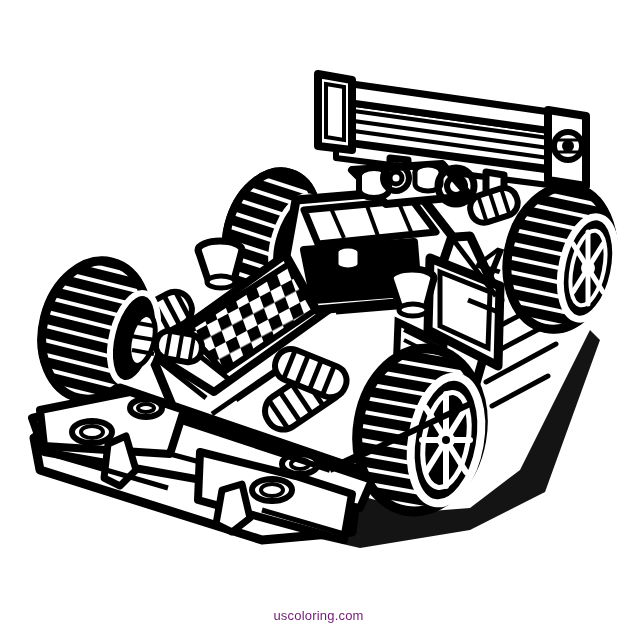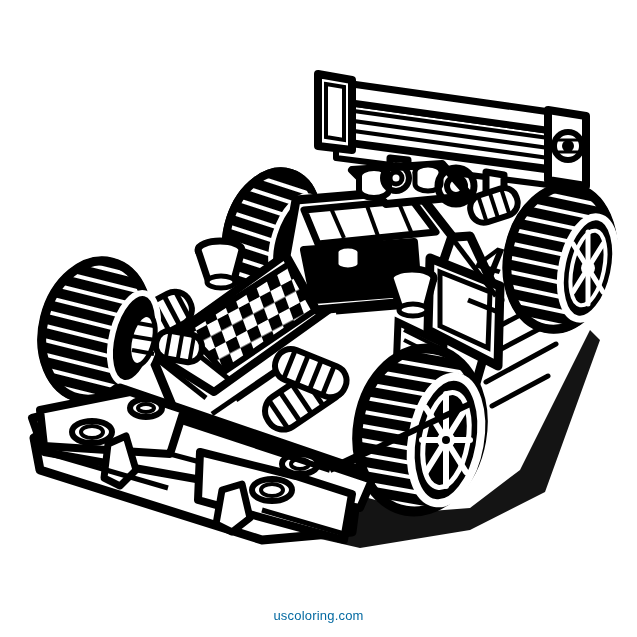--- a/index.html
+++ b/index.html
@@ -9,21 +9,21 @@
     overflow:hidden;position:relative;
   }
   #page{position:relative;width:637px;height:637px;background:#ffffff;}
   #artboard{position:absolute;inset:0;}
   #artboard svg{display:block;width:637px;height:637px;}
   #watermark{
     position:absolute;left:0;right:0;bottom:14px;
     text-align:center;
     font-size:13px;
     letter-spacing:.2px;
-    color:#0369a1;
+    color:#701a75;
     user-select:none;
   }
 </style>
 </head>
 <body>
 
 <div id="page">
 
   <div id="artboard">
     <svg viewBox="0 0 637 637" xmlns="http://www.w3.org/2000/svg">

